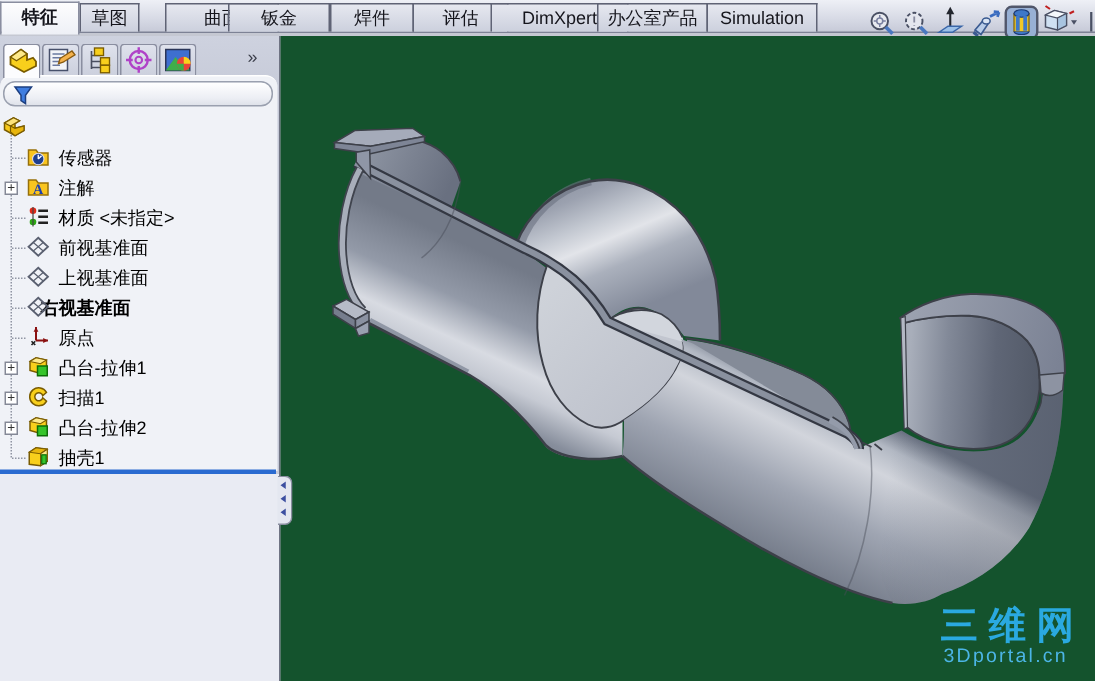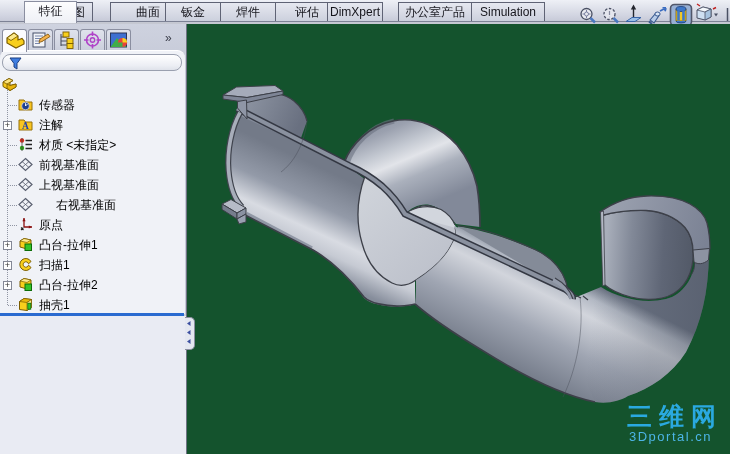--- a/index.html
+++ b/index.html
@@ -6,21 +6,21 @@
   body{width:730px;height:454px;overflow:hidden;position:relative;
        font-family:"Liberation Sans",sans-serif;background:#c5c8d2;}
   
   .tabbar{position:absolute;left:0;top:0;width:730px;height:21px;
     background:linear-gradient(#eef0f6,#d3d6e2 70%,#c7cad8);border-bottom:1px solid #7d8295;}
   .tab{position:absolute;top:2px;height:19px;line-height:18px;text-align:center;
     font-size:12px;color:#15151c;
     background:linear-gradient(#e6e8f0,#ccd0dd);
     border:1px solid #5f6375;border-bottom:none;box-sizing:border-box;}
   .tab.active{background:linear-gradient(#fdfdfe,#eef0f6);top:1px;height:22px;z-index:5;
-    border-color:#8a8ea0;font-weight:normal;margin-left:24px;}
+    border-color:#8a8ea0;font-weight:bold;}
   
   #topicons{position:absolute;right:0;top:0;}
   
   .panel{position:absolute;left:0;top:24px;width:186px;height:430px;
     background:linear-gradient(#ced2df,#c6cad8 40px,#c6cad8);}
   .panel-border{position:absolute;left:186px;top:24px;width:1px;height:430px;background:#6f7383;}
   .ptab{position:absolute;top:29px;height:21px;width:25px;box-sizing:border-box;
     border:1px solid #8a8ea0;border-bottom:none;border-radius:3px 3px 0 0;
     background:linear-gradient(#dfe2ec,#ccd0dd);}
   .ptab.active{background:#fcfcfe;height:23px;z-index:3;}
@@ -45,24 +45,24 @@
   .viewport{position:absolute;left:187px;top:24px;width:543px;height:430px;background:#14532d;}
   .wm1{position:absolute;left:440px;top:376px;font-size:25px;font-weight:bold;color:#2aa9e0;letter-spacing:7px;}
   .wm2{position:absolute;left:442px;top:405px;font-size:13px;color:#4cb5e6;letter-spacing:1.5px;}
 </style>
 </head>
 <body>
   <div class="tabbar"></div>
   <div class="tab active" style="left:0;width:53px;">特征</div>
   <div class="tab" style="left:53px;width:40px;">草图</div>
   <div class="tab" style="left:110px;width:76px;">曲面</div>
-  <div class="tab" style="left:165px;width:56px;">钣金</div>
+  <div class="tab" style="left:152px;width:68px;">钣金</div>
   <div class="tab" style="left:220px;width:56px;">焊件</div>
   <div class="tab" style="left:275px;width:64px;">评估</div>
-  <div class="tab" style="left:327px;width:56px;">DimXpert</div>
+  <div class="tab" style="left:327px;width:92px;">DimXpert</div>
   <div class="tab" style="left:398px;width:74px;">办公室产品</div>
   <div class="tab" style="left:471px;width:74px;">Simulation</div>
 
   <svg id="topicons" width="160" height="28" viewBox="0 0 160 28">
     <g stroke="#4a5064" fill="none">
       <circle cx="16.5" cy="14" r="5.5" fill="#e8eaf0" stroke-width="1.3"></circle>
       <path d="M20.5,18 L25,22.5" stroke="#4a78c0" stroke-width="2.5"></path>
       <circle cx="16.5" cy="14" r="2" stroke="#7a80a0" stroke-width="1"></circle>
       <path d="M16.5,10 v2 M16.5,16 v2 M12.5,14 h2 M18.5,14 h2" stroke="#7a80a0" stroke-width="1"></path>
     </g>
@@ -198,21 +198,21 @@
         <path d="M7.5,1.5 L14,7.5 L7.5,13.5 L1,7.5 Z" fill="none" stroke="#5a6070" stroke-width="1.2"></path>
         <path d="M4,4.5 L11,10.5 M11,4.5 L4,10.5" stroke="#5a6070" stroke-width="0.8"></path>
       </svg>
       <span class="lbl" style="margin-left:39px;">上视基准面</span>
     </div>
     <div class="row" style="left:0;top:123px;">
       <svg class="eicon" style="left:18px;top:2px;" viewBox="0 0 15 15">
         <path d="M7.5,1.5 L14,7.5 L7.5,13.5 L1,7.5 Z" fill="none" stroke="#5a6070" stroke-width="1.2"></path>
         <path d="M4,4.5 L11,10.5 M11,4.5 L4,10.5" stroke="#5a6070" stroke-width="0.8"></path>
       </svg>
-      <span class="lbl" style="margin-left:56px;">右视基准面</span>
+      <span class="lbl" style="margin-left:27px;font-weight:bold;">右视基准面</span>
     </div>
     <div class="row" style="left:0;top:143px;">
       <svg class="eicon" style="left:18px;top:2px;" viewBox="0 0 15 15">
         <path d="M6,1 V10 M6,10 H14" stroke="#8a1010" stroke-width="1.3"></path>
         <path d="M6,1 L4.4,4.2 L7.6,4.2 Z" fill="#8a1010"></path>
         <path d="M14,10 L10.8,8.4 L10.8,11.6 Z" fill="#8a1010"></path>
         <path d="M3,13 l2.5,-2.5 M3,10.5 l2.5,2.5" stroke="#222" stroke-width="1.1"></path>
       </svg>
       <span class="lbl" style="margin-left:39px;">原点</span>
     </div>

